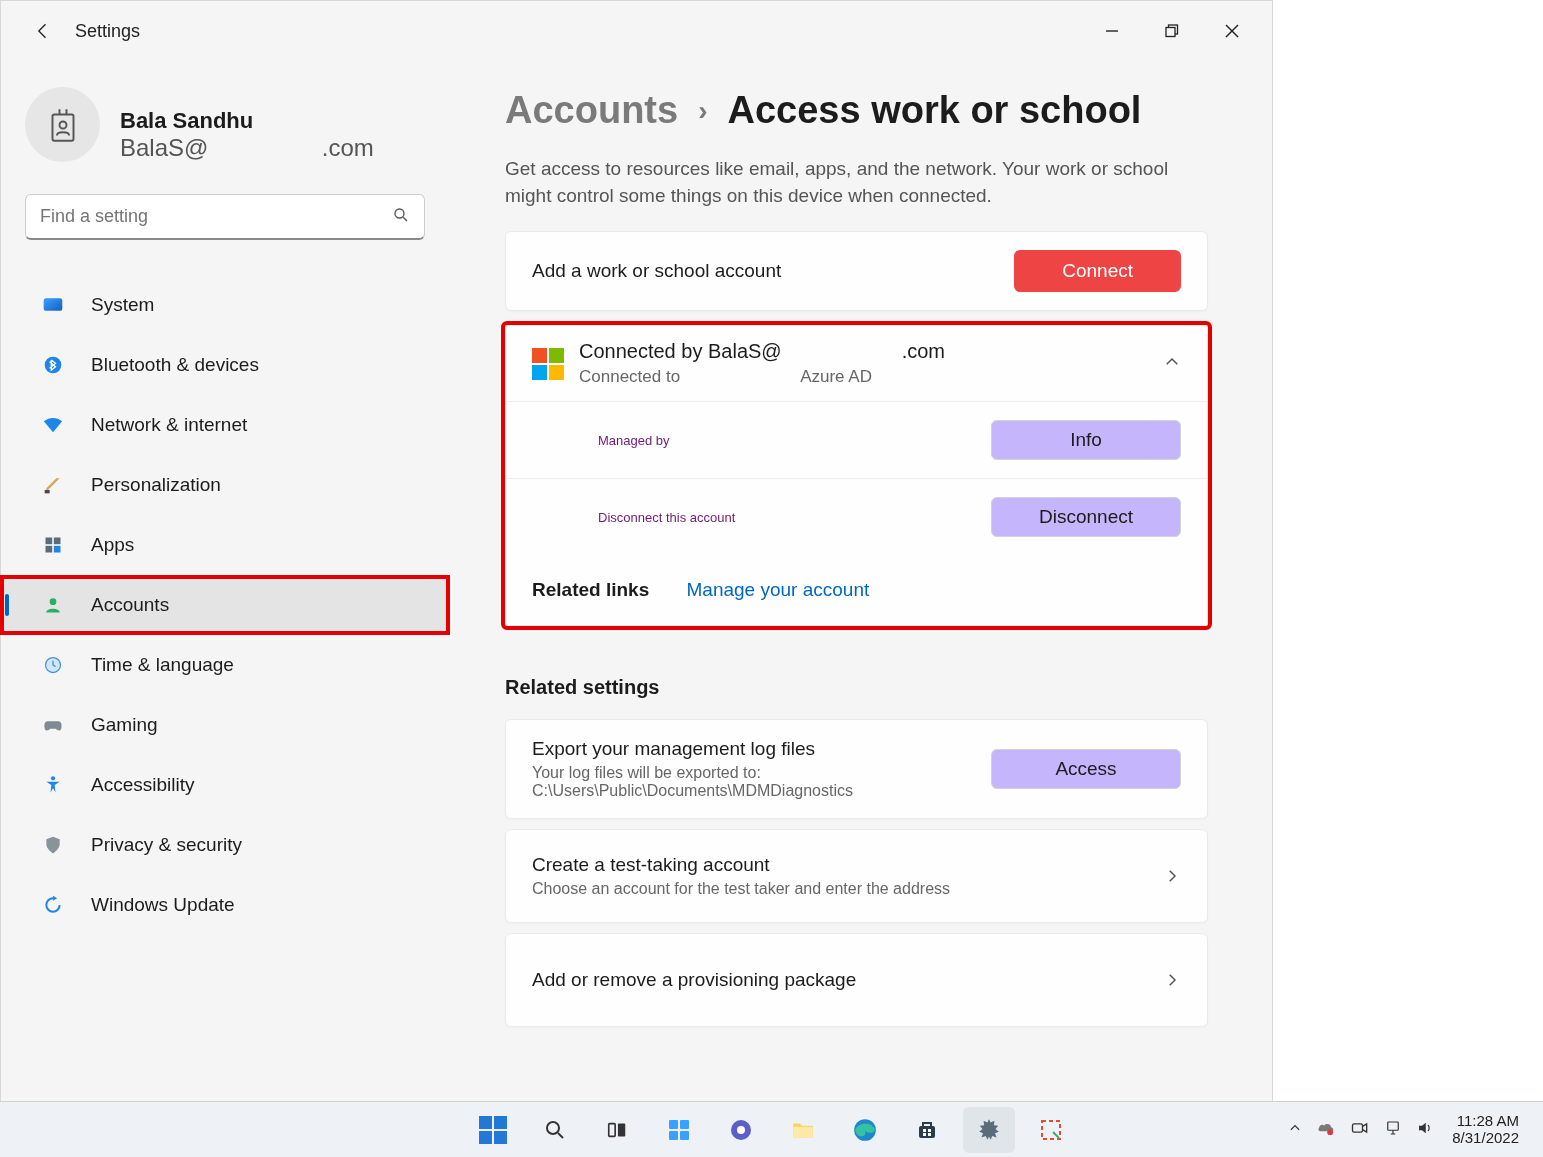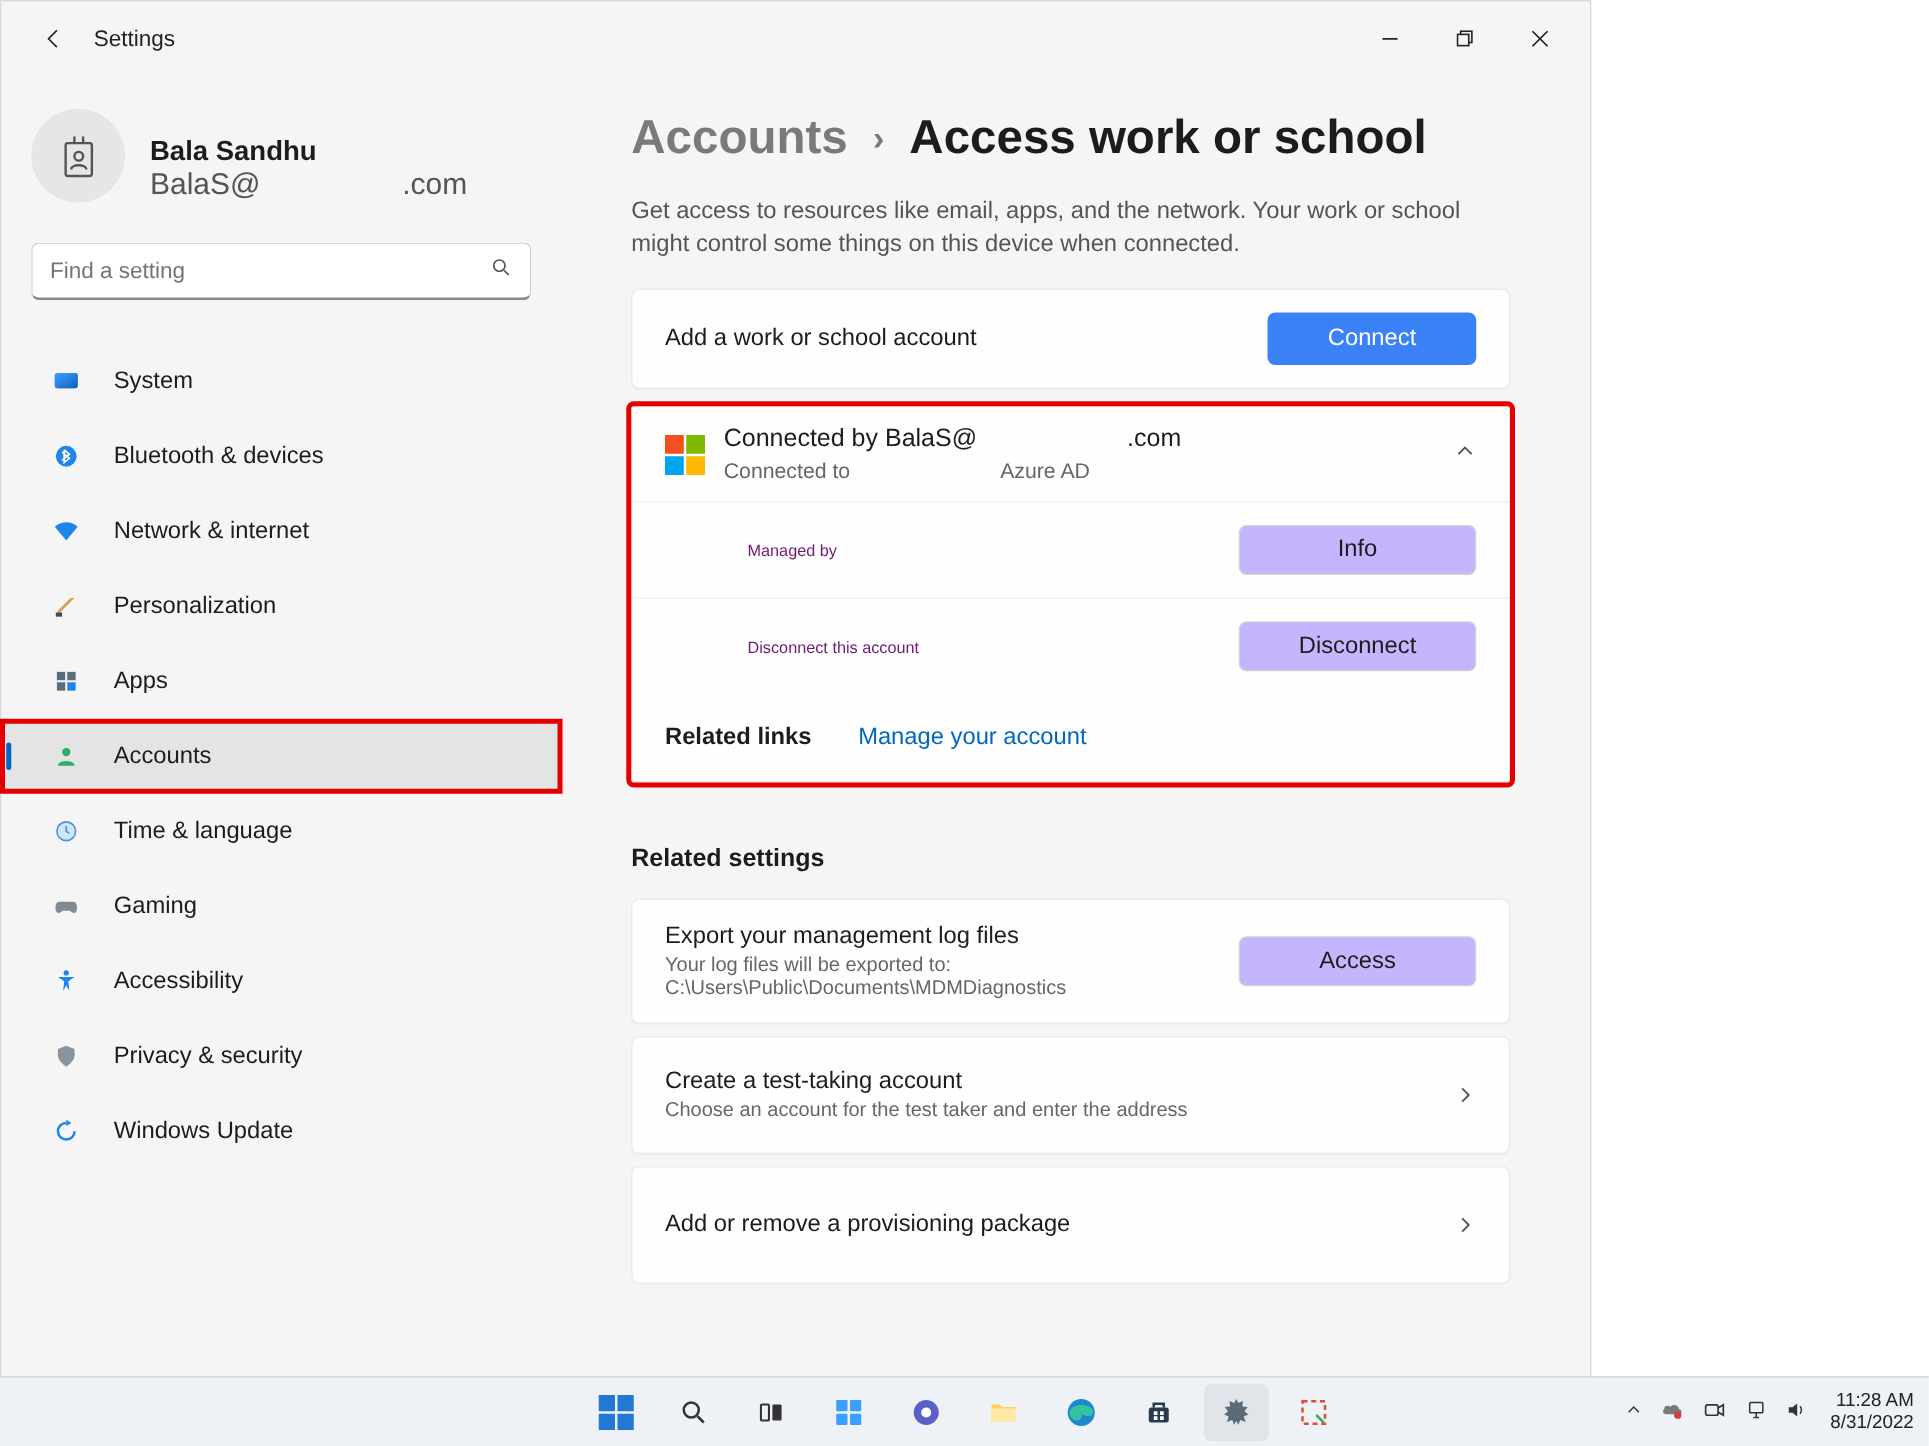--- a/index.html
+++ b/index.html
@@ -80,21 +80,21 @@
   }
   .row {
     display:flex; align-items:center; justify-content:space-between;
     padding:18px 26px; min-height:64px; border-top:1px solid #eee;
   }
   .row:first-child { border-top:none; }
   .row .label { font-size:19px; color:#1c1c1c; }
   .row .sublabel { font-size:16px; color:#666; margin-top:4px; }
 
   .btn-primary {
-    background:#3b82f6; color:#fff; border:none; border-radius:6px;
+    background:#ef4444; color:#fff; border:none; border-radius:6px;
     font-size:19px; padding:10px 48px; cursor:pointer;
   }
   .btn-secondary {
     background:#c4b5fd; border:1px solid #d3d3d3; border-radius:6px;
     font-size:19px; padding:8px 44px; min-width:190px; cursor:pointer; color:#1c1c1c;
   }
 
   .highlight-box {
     outline:4px solid #e40000; border-radius:2px;
   }
@@ -127,21 +127,21 @@
 
   
   .taskbar {
     width:1543px; height:56px; position:absolute; bottom:0; left:0;
     background:#eef2f6; border-top:1px solid #d0d0d0;
     display:flex; align-items:center;
   }
   .task-center { position:absolute; left:50%; transform:translateX(-50%); display:flex; gap:10px; }
   .task-item { width:52px; height:46px; display:flex; align-items:center; justify-content:center; border-radius:6px; cursor:pointer; }
   .task-item.active { background:#e0e5ea; }
-  .task-right { position:absolute; right:12px; display:flex; align-items:center; gap:18px; font-size:15px; color:#222; }
+  .task-right { position:absolute; right:24px; display:flex; align-items:center; gap:18px; font-size:15px; color:#222; }
   .task-right .tray-icons { display:flex; gap:14px; align-items:center; }
   .task-right .clock { text-align:right; line-height:1.1; }
 
   
   .icon-sm svg { width:18px; height:18px; }
 
   
   .start-logo { width:28px; height:28px; display:grid; grid-template-columns:1fr 1fr; grid-template-rows:1fr 1fr; gap:2px; }
   .start-logo div { background:#2278d4; }
 </style>

